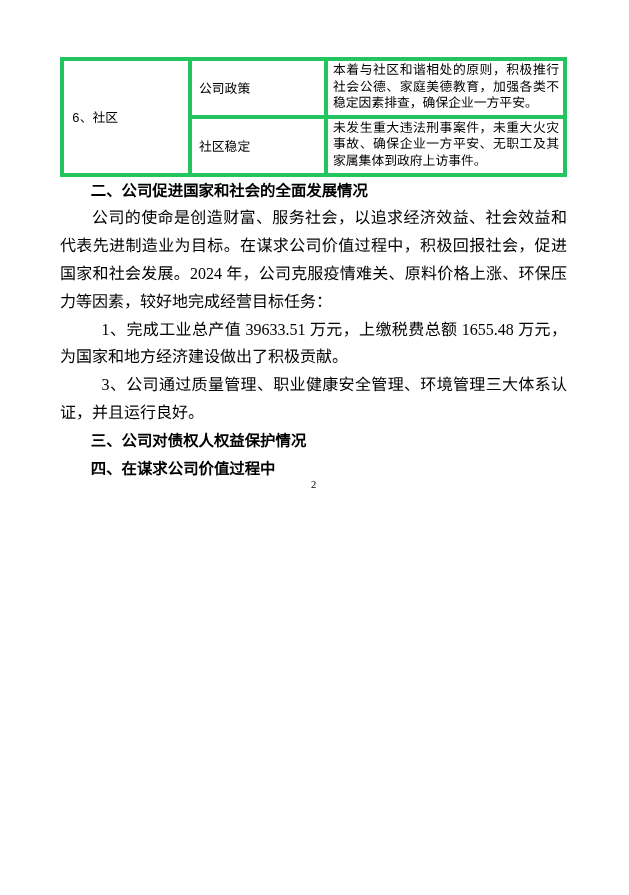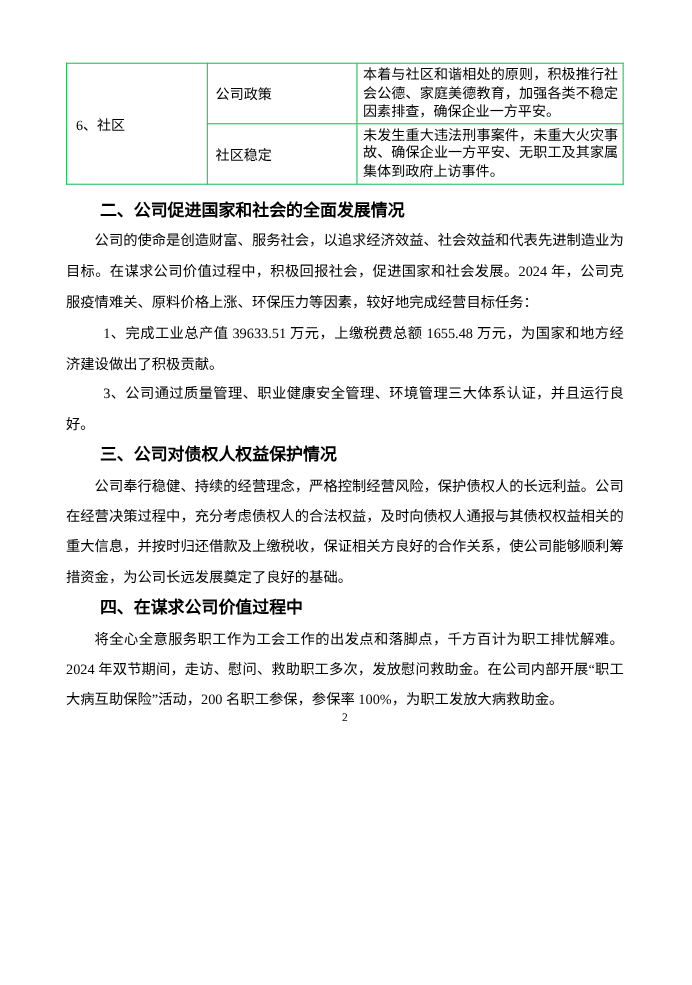--- a/index.html
+++ b/index.html
@@ -18,43 +18,44 @@
 
   
   table.csr-table {
     width: 100%;
     border-collapse: collapse;
     table-layout: fixed;
     font-size: 12.8px;
     color: #000;
   }
   table.csr-table td {
-    border: 1px solid #22c55e;
+    border: 4px solid #22c55e;
     vertical-align: middle;
     box-sizing: border-box;
+    font-family: Liberation Mono, monospace;
   }
   td.cell-category { width: 128px; padding-left: 8px; }
   td.cell-label    { width: 136px; padding-left: 7px; height: 52px; }
   td.cell-content  { line-height: 16.6px; padding: 2px 4px 2px 5px; text-align: justify; }
   tr.row-2 td.cell-label { height: 48px; }
 
   
-  .content { margin-top: 10px; }
+  .content { }
   .section-heading {
     margin: 0;
     font-family: "Liberation Sans", "DejaVu Sans", sans-serif;
     font-weight: bold;
     font-size: 15.4px;
     line-height: 27.8px;
     text-indent: 2em;
     text-align: left;
   }
   p.para {
     margin: 0;
-    font-size: 13px;
+    font-size: 16px;
     line-height: 27.8px;
     text-align: justify;
     text-indent: 2em;
   }
   p.para-list { text-indent: 2.6em; }
 
   .page-number {
     margin-top: -4px;
     text-align: center;
     font-size: 10.5px;
@@ -82,22 +83,20 @@
   </table>
 
   <div class="content">
 
     <h2 class="section-heading">二、公司促进国家和社会的全面发展情况</h2>
     <p class="para">公司的使命是创造财富、服务社会，以追求经济效益、社会效益和代表先进制造业为目标。在谋求公司价值过程中，积极回报社会，促进国家和社会发展。2024 年，公司克服疫情难关、原料价格上涨、环保压力等因素，较好地完成经营目标任务：</p>
     <p class="para para-list">1、完成工业总产值 39633.51 万元，上缴税费总额 1655.48 万元，为国家和地方经济建设做出了积极贡献。</p>
     <p class="para para-list">3、公司通过质量管理、职业健康安全管理、环境管理三大体系认证，并且运行良好。</p>
 
     <h2 class="section-heading">三、公司对债权人权益保护情况</h2>
-    <p class="para">公司奉行稳健、持续的经营理念，严格控制经营风险，保护债权人的长远利益。公司在经营决策过程中，充分考虑债权人的合法权益，及时向债权人通报与其债权权益相关的重大信息，并按时归还借款及上缴税收，保证相关方良好的合作关系，使公司能够顺利筹措资金，为公司长远发展奠定了良好的基础。</p>
 
     <h2 class="section-heading">四、在谋求公司价值过程中</h2>
-    <p class="para">将全心全意服务职工作为工会工作的出发点和落脚点，千方百计为职工排忧解难。2024 年双节期间，走访、慰问、救助职工多次，发放慰问救助金。在公司内部开展“职工大病互助保险”活动，200 名职工参保，参保率 100%，为职工发放大病救助金。</p>
 
   </div>
 
   <div class="page-number">2</div>
 
 </div>
 
 </body></html>

